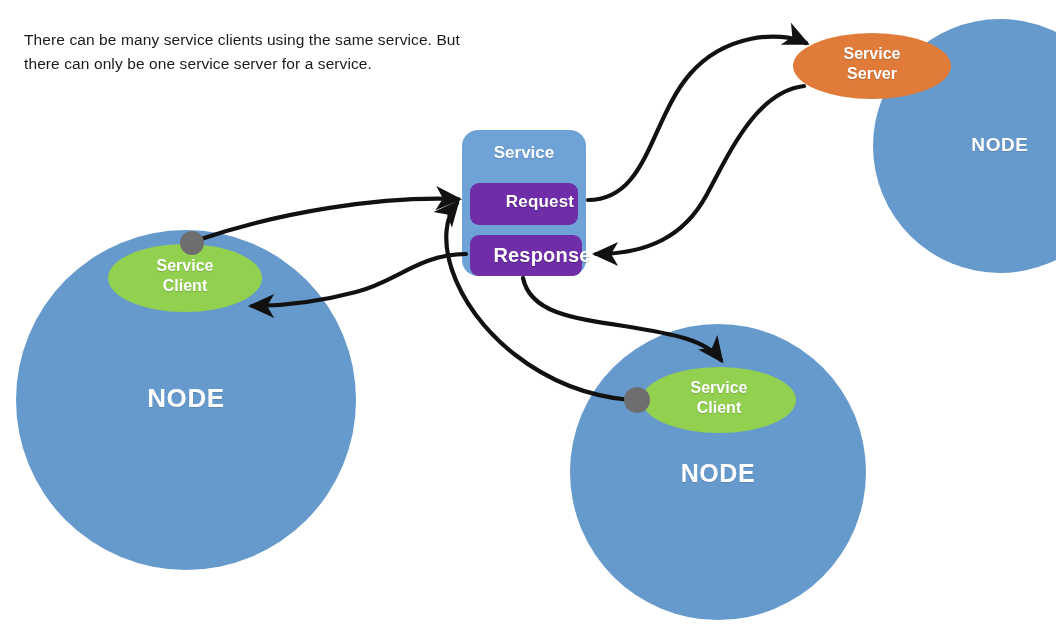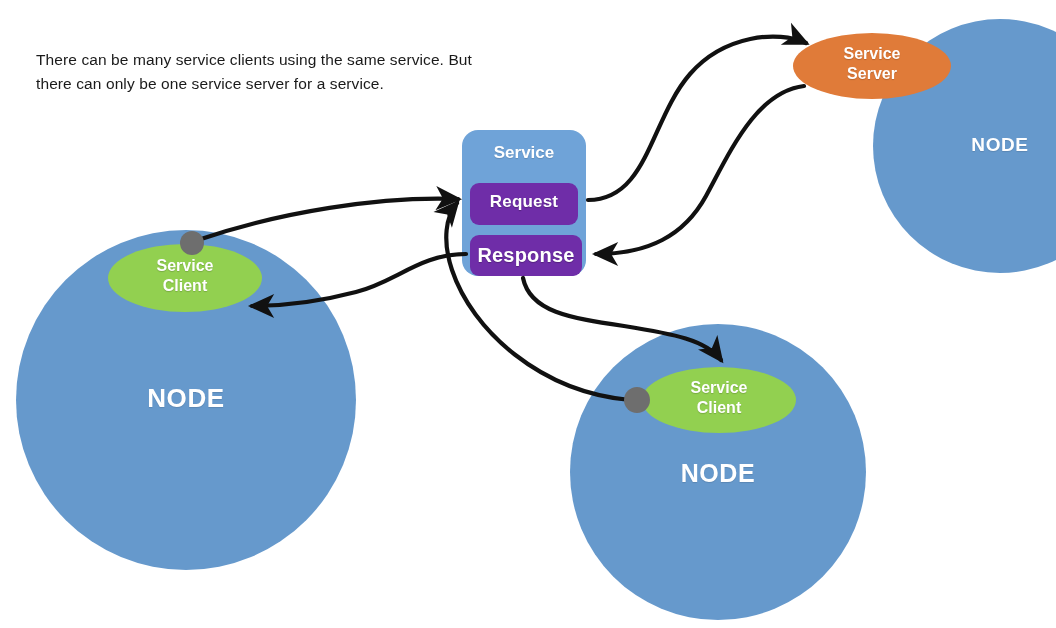--- a/index.html
+++ b/index.html
@@ -19,29 +19,28 @@
   }
   #diagram-svg {
     position: absolute;
     left: 0;
     top: 0;
     width: 1056px;
     height: 628px;
   }
   .caption {
     position: absolute;
-    left: 36px;
+    left: 24px;
     top: 28px;
     width: 640px;
     font-size: 15.5px;
     line-height: 1.55;
     color: #1a1a1a;
     white-space: pre-line;
     letter-spacing: 0.1px;
-    margin-top: 20px;
   }
   .node-label {
     position: absolute;
     color: #ffffff;
     font-weight: bold;
     text-align: center;
     letter-spacing: 0.6px;
     text-shadow: 0 1px 1px rgba(0,0,0,0.12);
   }
   .ellipse-label {
@@ -60,20 +59,21 @@
     text-align: center;
     text-shadow: 0 1px 1px rgba(0,0,0,0.15);
   }
   .msg-label {
     position: absolute;
     color: #ffffff;
     font-weight: bold;
     text-align: center;
     letter-spacing: 0.2px;
     text-shadow: 0 1px 1px rgba(0,0,0,0.25);
+    padding-left: 16px;
   }
 </style>
 </head>
 <body>
 
 <div id="stage">
 
   <svg id="diagram-svg" viewBox="0 0 1056 628">
     <defs>
       <marker id="arrowhead" viewBox="0 0 12 12" refX="9.4" refY="6" markerWidth="7.2" markerHeight="7.2" orient="auto-start-reverse">

